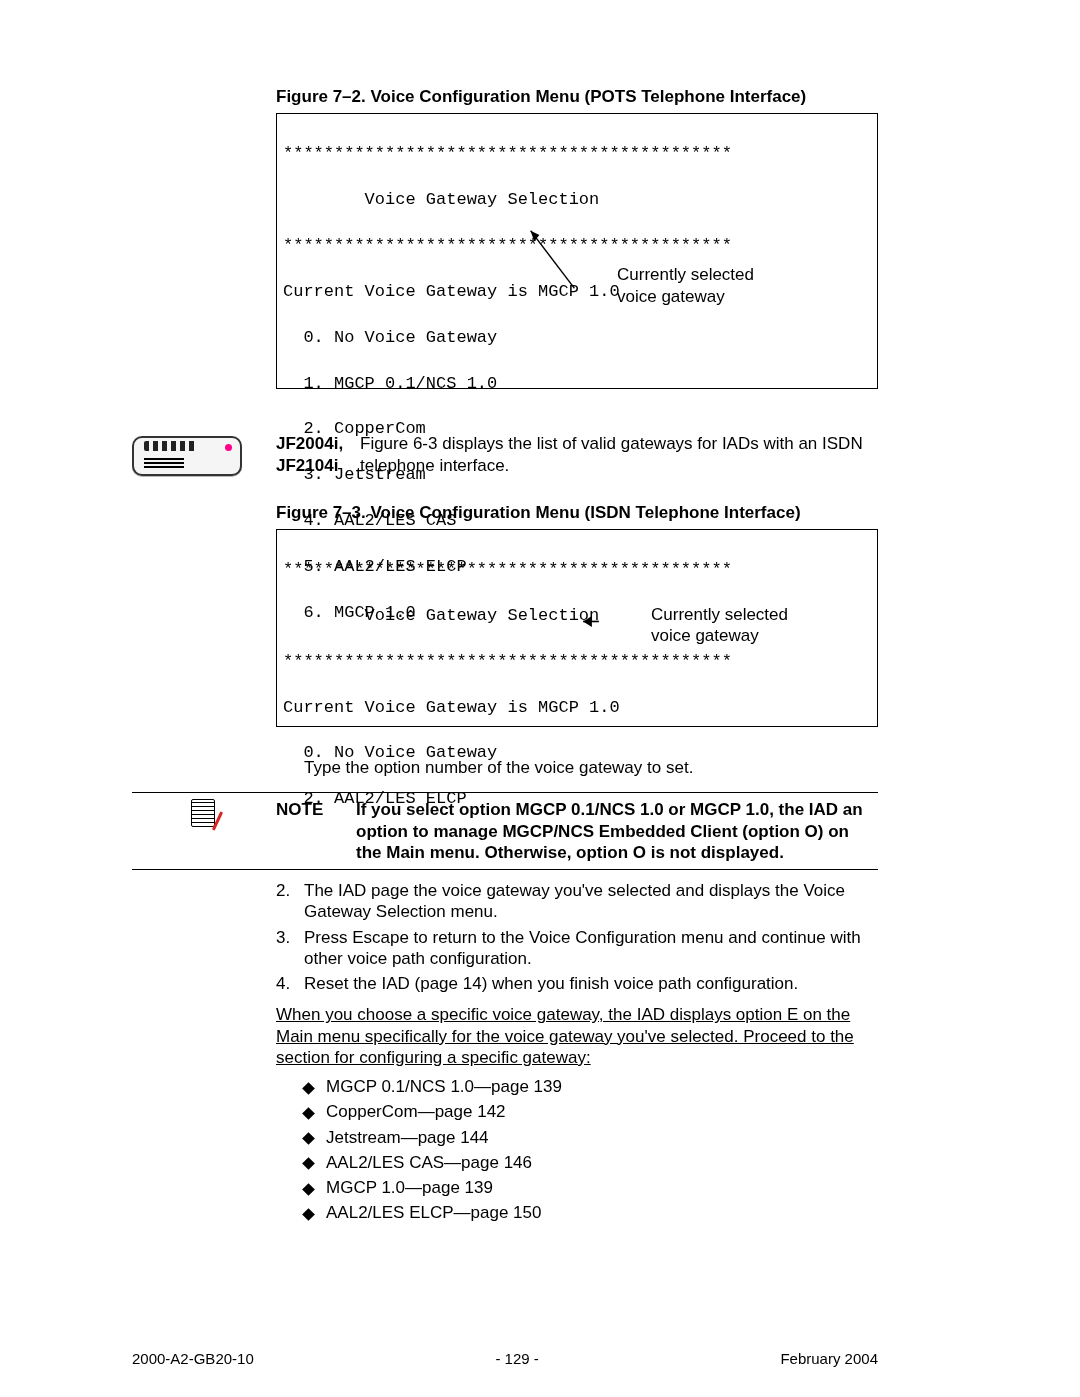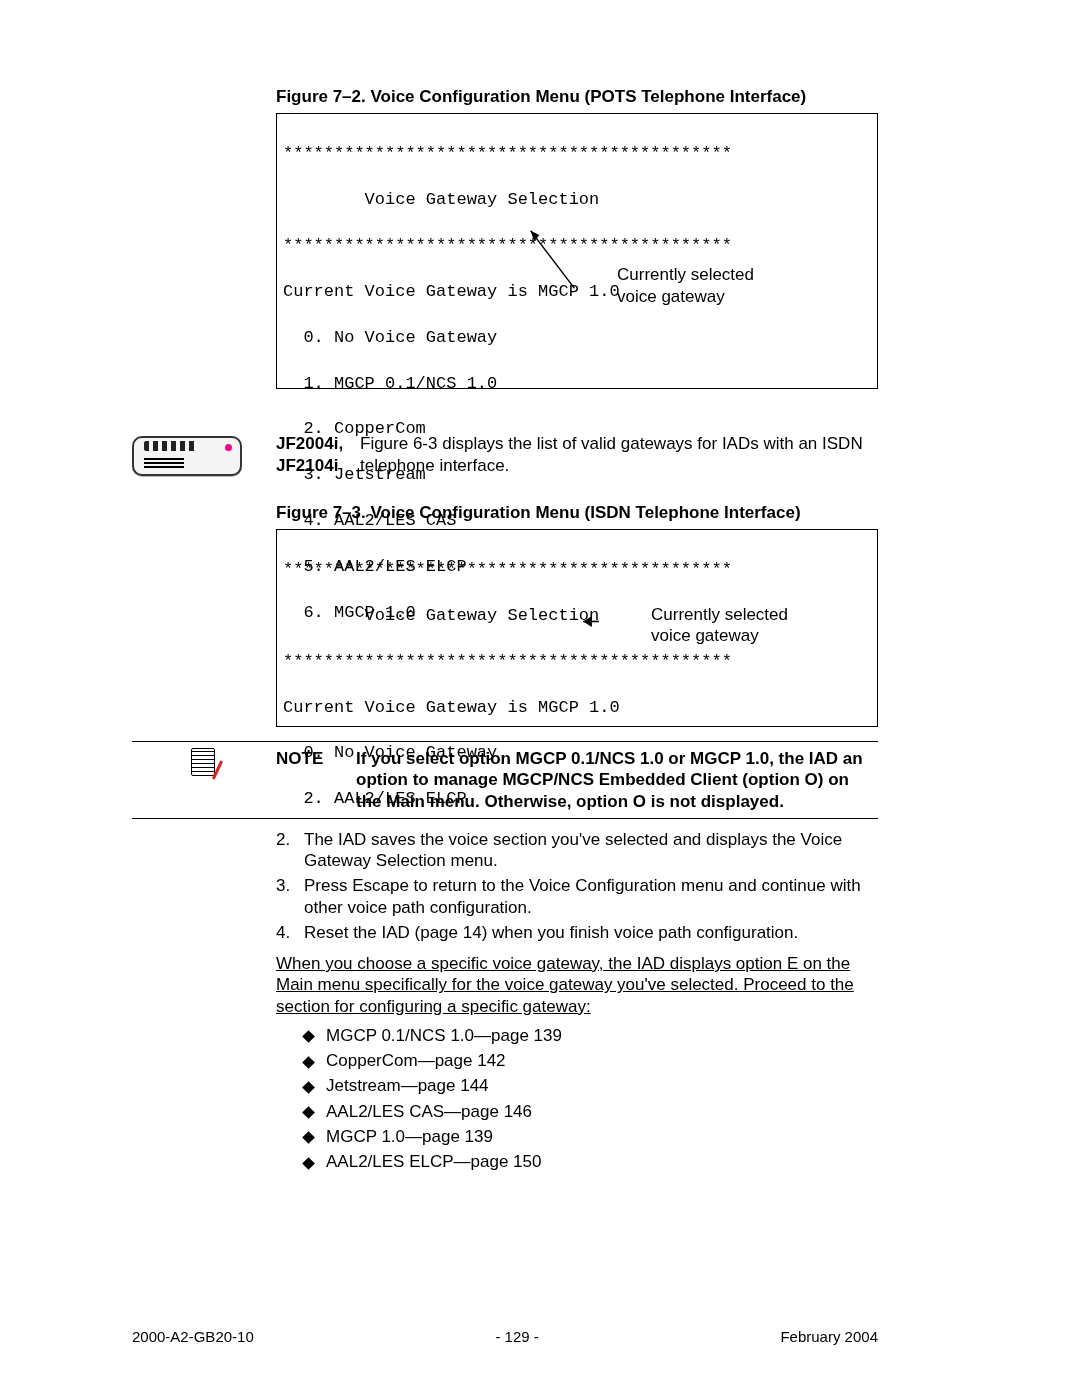--- a/index.html
+++ b/index.html
@@ -211,21 +211,21 @@
   .dia-bullet span {
     width: 9px; height: 9px;
     background: #000;
     transform: rotate(45deg);
   }
   .dia-text { flex:1; }
 
   
   .footer {
     position: absolute;
-    bottom: 50px;
+    bottom: 28px;
     left: 132px;
     right: 118px;
     display: flex;
     justify-content: space-between;
     font-size: 15px;
   }
 
 </style>
 </head>
 <body>
@@ -280,36 +280,37 @@
 <span style="display: block;">  0. No Voice Gateway</span>
 <span style="display: block;">  2. AAL2/LES ELCP</span>
 
     <svg class="fig1-svg" viewBox="0 0 686 180" preserveAspectRatio="none">
       <line x1="368" y1="84" x2="350" y2="84" stroke="#000" stroke-width="1.5"></line>
       <polygon points="350,84 360,79 360,89" fill="#000"></polygon>
     </svg>
     <div class="fig2-label" style="left:374px; top:74px;">Currently selected<br>voice gateway</div>
   </div>
 
+  <div class="body-para">Type the option number of the voice gateway to set.</div>
 
   <div class="note-block">
     <div class="note-icon-col">
       <div class="note-icon">
         <div class="paper"></div>
         <div class="pen"></div>
       </div>
     </div>
     <div class="note-label-col">NOTE</div>
     <div class="note-text-col">If you select option MGCP 0.1/NCS 1.0 or MGCP 1.0, the IAD an option to manage MGCP/NCS Embedded Client (option O) on the Main menu. Otherwise, option O is not displayed.</div>
   </div>
 
   <div class="num-list">
     <div class="num-item">
       <div class="n">2.</div>
-      <div class="t">The IAD saves the voice section you've selected and displays the Voice Gateway Selection menu.</div>
+      <div class="t">The IAD page the voice gateway you've selected and displays the Voice Gateway Selection menu.</div>
     </div>
     <div class="num-item">
       <div class="n">3.</div>
       <div class="t">Press Escape to return to the Voice Configuration menu and continue with other voice path configuration.</div>
     </div>
     <div class="num-item">
       <div class="n">4.</div>
       <div class="t">Reset the IAD (page 14) when you finish voice path configuration.</div>
     </div>
   </div>

